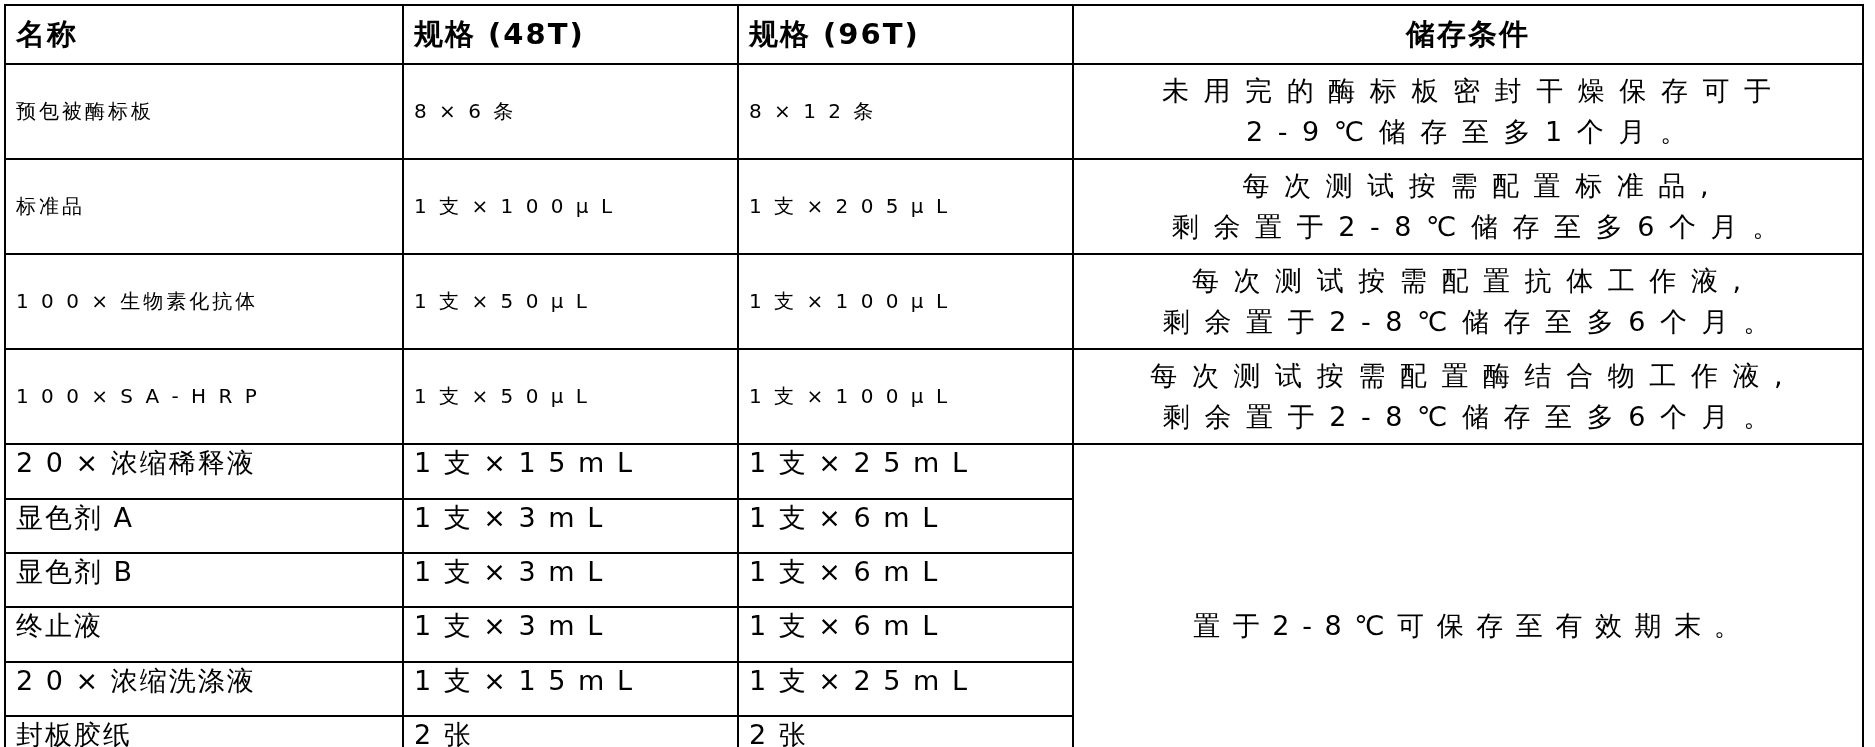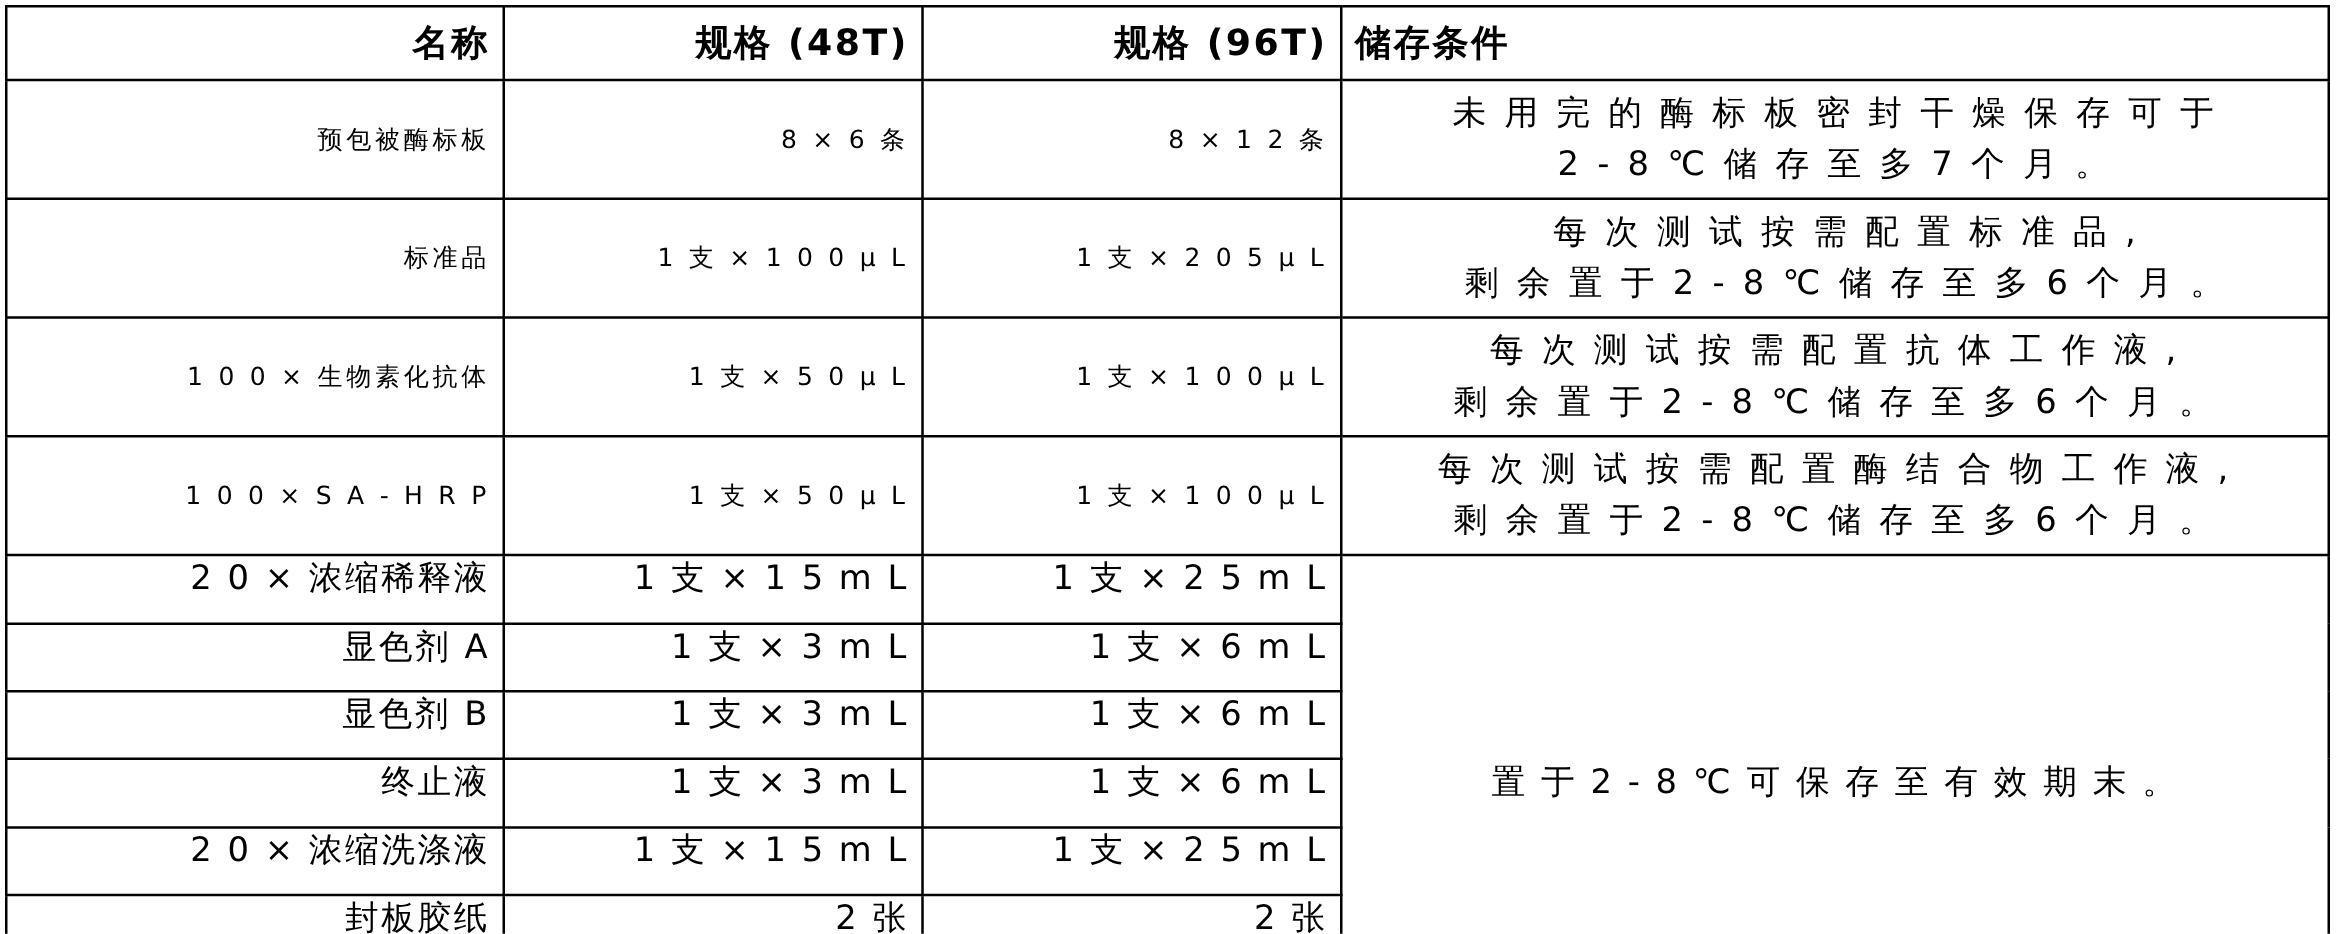--- a/index.html
+++ b/index.html
@@ -45,22 +45,22 @@
     line-height: 1.35;
     letter-spacing: 2.5px;
   }
   .head .cell {
     font-weight: bold;
     font-size: 29px;
     letter-spacing: 2px;
     padding-top: 9px;
     padding-bottom: 9px;
   }
-  .head-center { text-align: left; }
-  .left { text-align: right; margin-left: 24px; }
+  .head-center { text-align: center; }
+  .left { text-align: left; }
 
   .big-row .cell { font-size: 20px; letter-spacing: 3px; }
   .store-cell .cell {
     text-align: center;
     letter-spacing: 3px;
     font-size: 27px;
     line-height: 1.5;
   }
   .small-row .cell {
     font-size: 27px;
@@ -104,21 +104,21 @@
           <div class="cell left">预包被酶标板</div>
         </td>
         <td>
           <div class="cell left">8 × 6 条</div>
         </td>
         <td>
           <div class="cell left">8 × 1 2 条</div>
         </td>
         <td class="store-cell">
           <div class="cell" style="white-space: pre-line;">未 用 完 的 酶 标 板 密 封 干 燥 保 存 可 于
-2 - 8 ℃ 储 存 至 多 7 个 月 。</div>
+2 - 9 ℃ 储 存 至 多 1 个 月 。</div>
         </td>
       </tr>
 
       <tr class="big-row tall-row">
         <td>
           <div class="cell left">标准品</div>
         </td>
         <td>
           <div class="cell left">1 支 × 1 0 0 μ L</div>
         </td>

